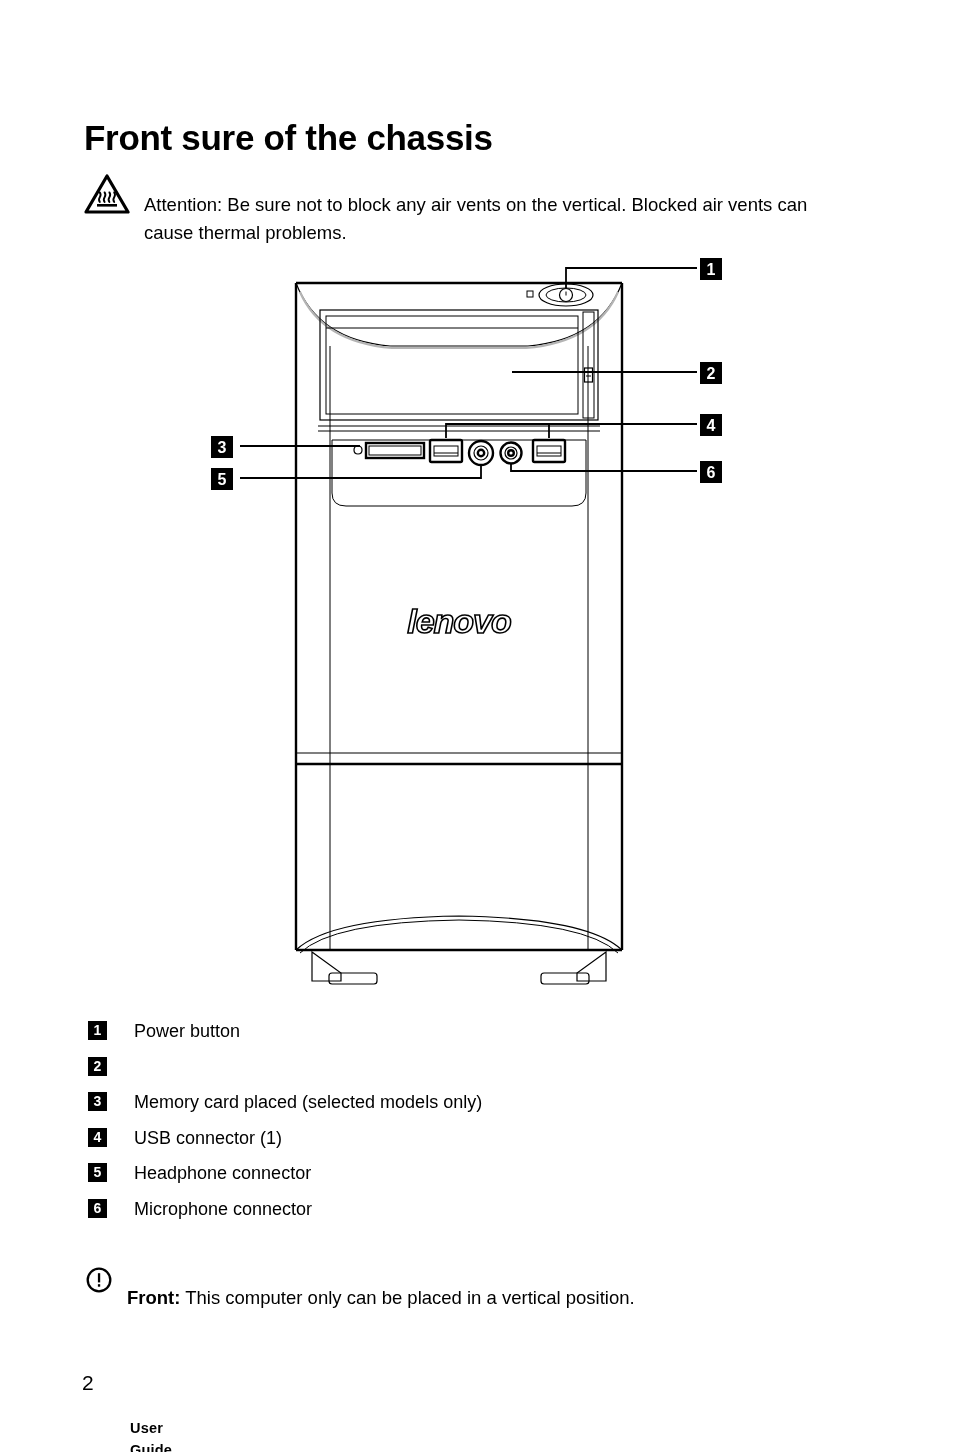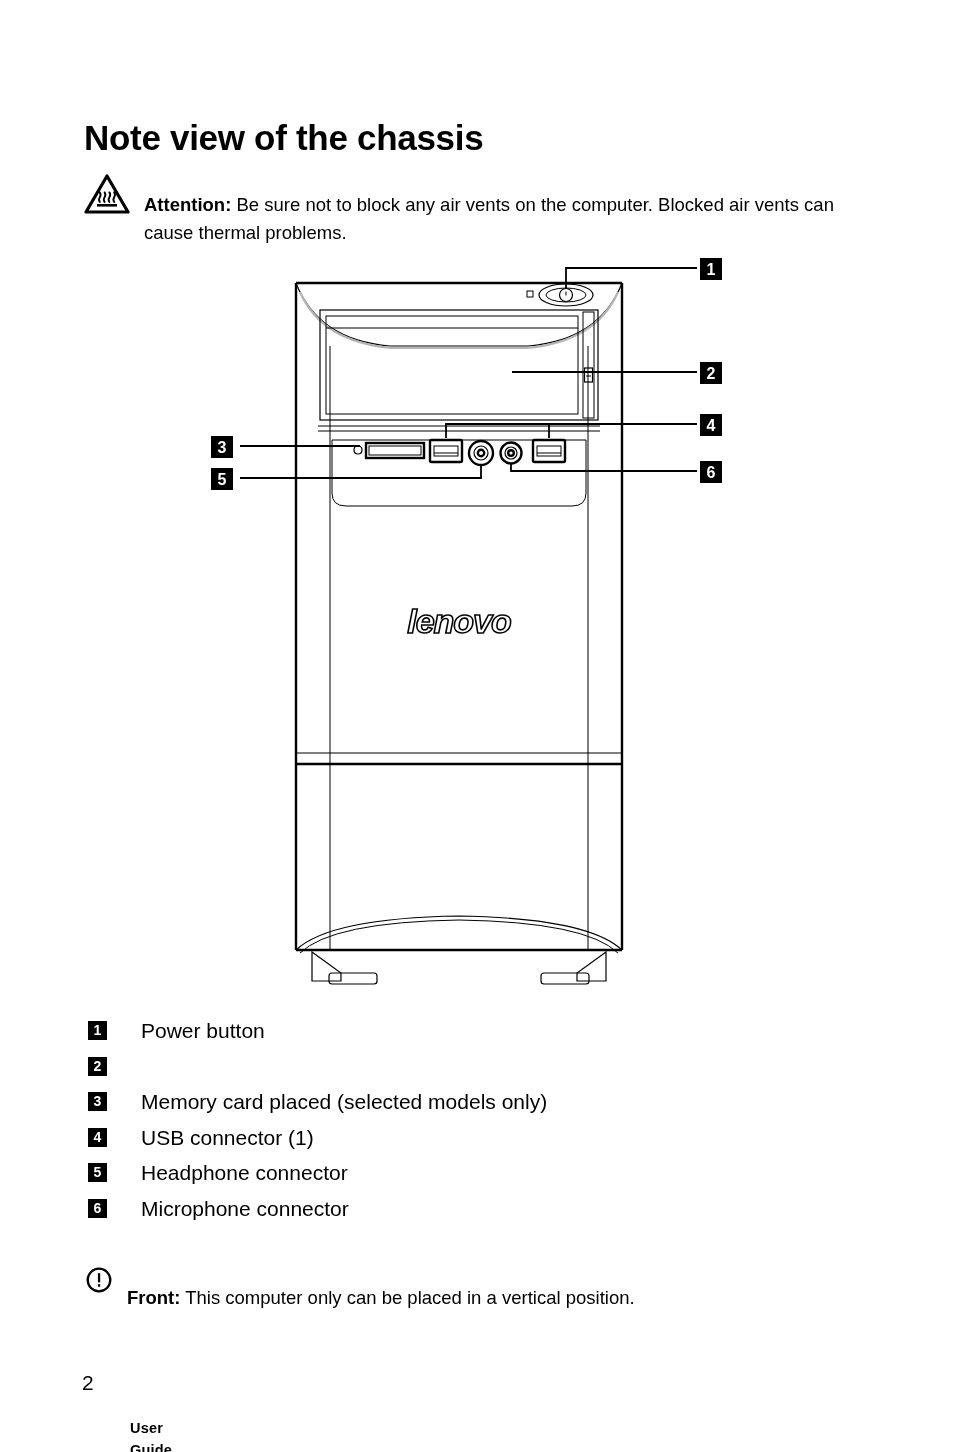--- a/index.html
+++ b/index.html
@@ -41,21 +41,21 @@
     top: 2px;
     width: 46px;
     height: 40px;
   }
   .attn-text {
     margin-left: 60px;
     font-size: 18.5px;
     line-height: 28px;
     color: #000;
   }
-  .attn-text b { font-weight: bold; }
+  .attn-text b { font-weight: normal; }
 
   
   .figure {
     position: absolute;
     left: 0px;
     top: 250px;
     width: 954px;
     height: 740px;
   }
   .figure svg { display: block; }
@@ -79,23 +79,23 @@
     height: 19px;
     background: #000000;
     color: #ffffff;
     font-size: 14px;
     font-weight: bold;
     line-height: 19px;
     text-align: center;
   }
   .legend-label {
     position: absolute;
-    left: 53px;
+    left: 46px;
     top: 0px;
-    font-size: 21px;
+    font-size: 18px;
     line-height: 26px;
     white-space: nowrap;
   }
 
   
   .note-block {
     position: absolute;
     left: 86px;
     top: 1266px;
     width: 760px;
@@ -136,34 +136,34 @@
     font-size: 14.5px;
     font-weight: bold;
     line-height: 22px;
     letter-spacing: 0.2px;
     margin-top: 28px;
   }
 </style>
 </head>
 <body>
 
-<h1 class="page-title">Note view of the chassis</h1>
+<h1 class="page-title">Front sure of the chassis</h1>
 
 <div class="attention-block">
   <span class="attn-icon">
     <svg viewBox="0 0 46 40" width="46" height="40">
       <path d="M23 2 L44 38 L2 38 Z" fill="none" stroke="#000" stroke-width="3.2" stroke-linejoin="round"></path>
       <rect x="13" y="30" width="20" height="2.6" fill="#000"></rect>
       <path d="M15.8 28 q-1.6 -2.4 0 -4.8 q1.6 -2.4 0 -4.8" fill="none" stroke="#000" stroke-width="1.9" stroke-linecap="round"></path>
       <path d="M20.6 28 q-1.6 -2.4 0 -4.8 q1.6 -2.4 0 -4.8" fill="none" stroke="#000" stroke-width="1.9" stroke-linecap="round"></path>
       <path d="M25.4 28 q-1.6 -2.4 0 -4.8 q1.6 -2.4 0 -4.8" fill="none" stroke="#000" stroke-width="1.9" stroke-linecap="round"></path>
       <path d="M30.2 28 q-1.6 -2.4 0 -4.8 q1.6 -2.4 0 -4.8" fill="none" stroke="#000" stroke-width="1.9" stroke-linecap="round"></path>
     </svg>
   </span>
-  <p class="attn-text"><b>Attention:</b><span> Be sure not to block any air vents on the computer. Blocked air vents can cause thermal problems.</span></p>
+  <p class="attn-text"><b>Attention:</b><span> Be sure not to block any air vents on the vertical. Blocked air vents can cause thermal problems.</span></p>
 </div>
 
 <div class="figure">
   <svg viewBox="0 0 954 740" width="954" height="740" xmlns="http://www.w3.org/2000/svg">
     <defs>
       <style>
         .ln   { fill:none; stroke:#000; stroke-width:1.2; }
         .ln2  { fill:none; stroke:#000; stroke-width:2.4; }
         .lnth { fill:none; stroke:#000; stroke-width:1.0; }
         .sh   { fill:none; stroke:#b4b4b4; stroke-width:2.2; }

